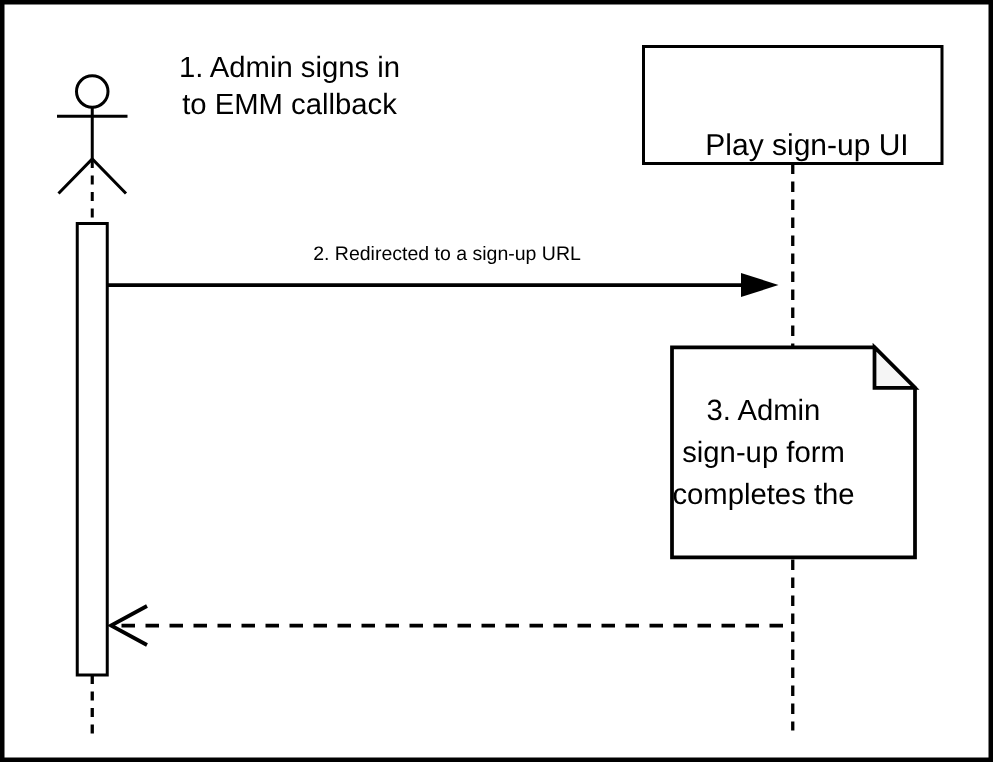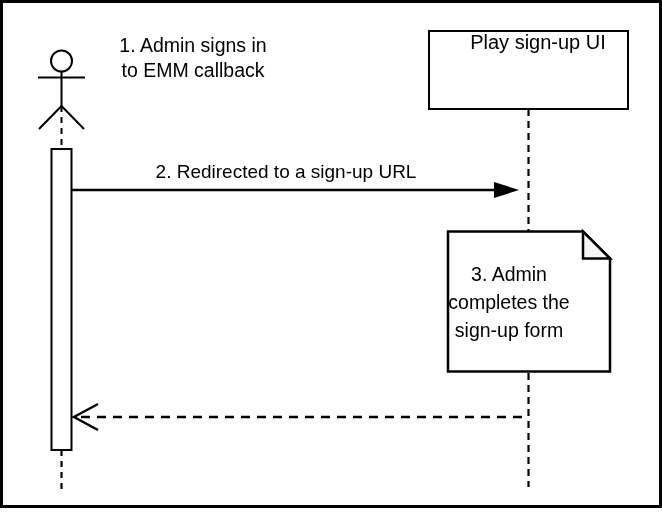--- a/index.html
+++ b/index.html
@@ -37,29 +37,29 @@
     font-size: 19.5px;
     line-height: 25px;
   }
   .actor-label span { display: block; }
   .participant-label {
     left: 429px;
     top: 31px;
     width: 218px;
     height: 78px;
     display: flex;
-    align-items: flex-start;
+    align-items: flex-end;
     justify-content: center;
     font-size: 20px;
   }
   .msg2-label {
-    left: 56px;
+    left: 68px;
     top: 161px;
     width: 460px;
-    font-size: 19px;
+    font-size: 13px;
     text-align: center;
   }
   .msg4-label {
     left: 72px;
     top: 387px;
     width: 466px;
     font-size: 19px;
   }
   .note-label {
     left: 428px;
@@ -122,18 +122,18 @@
   </div>
 
   <div class="label participant-label">
     <span>Play sign-up UI</span>
   </div>
 
   <div class="label msg2-label">2. Redirected to a sign-up URL</div>
 
   <div class="label note-label">
     <span>3. Admin</span>
+    <span>sign-up form</span>
     <span>completes the</span>
-    <span>sign-up form</span>
   </div>
 
 
 </div>
 
 </body></html>

